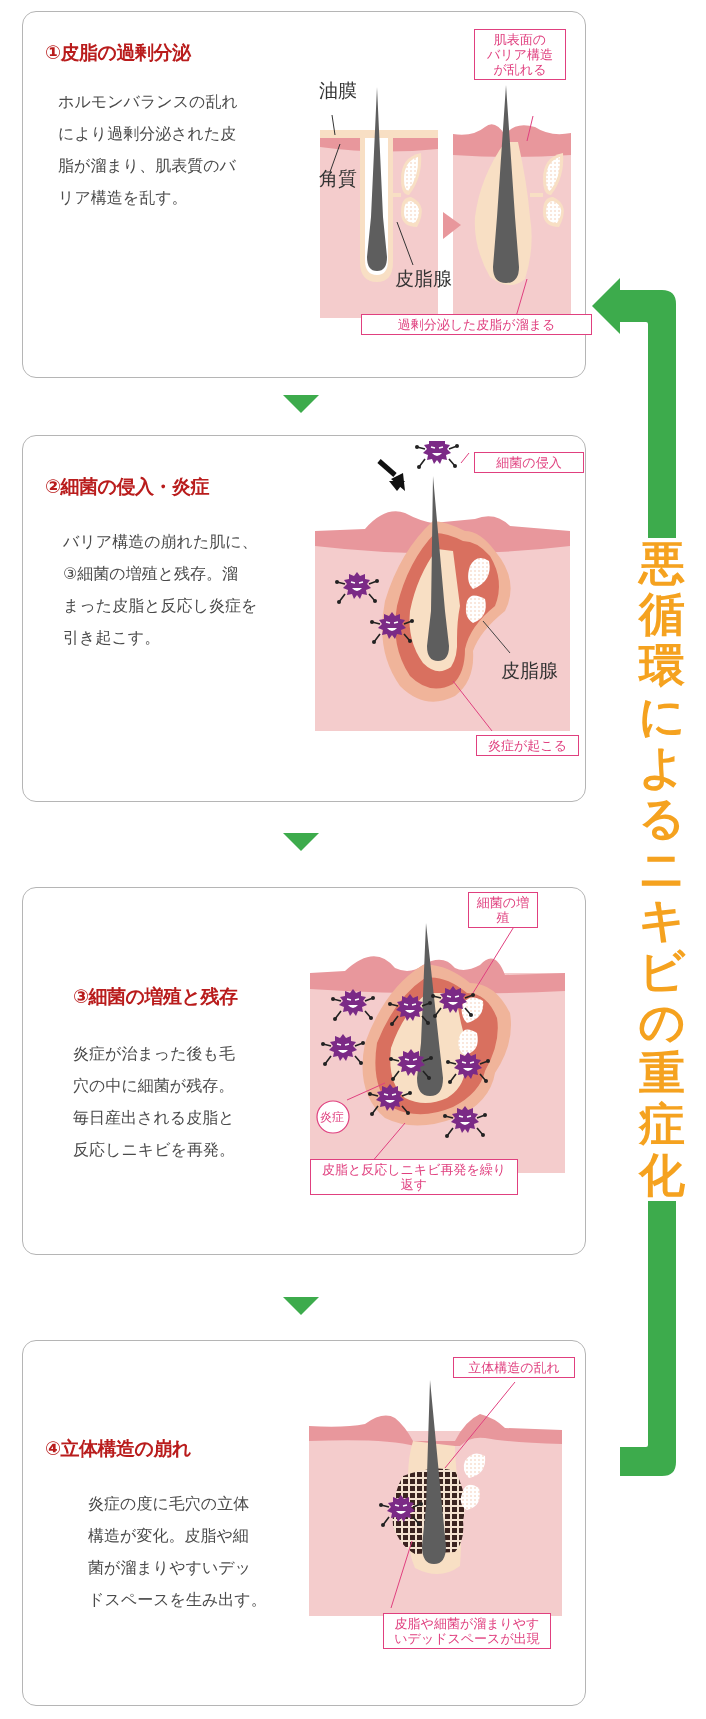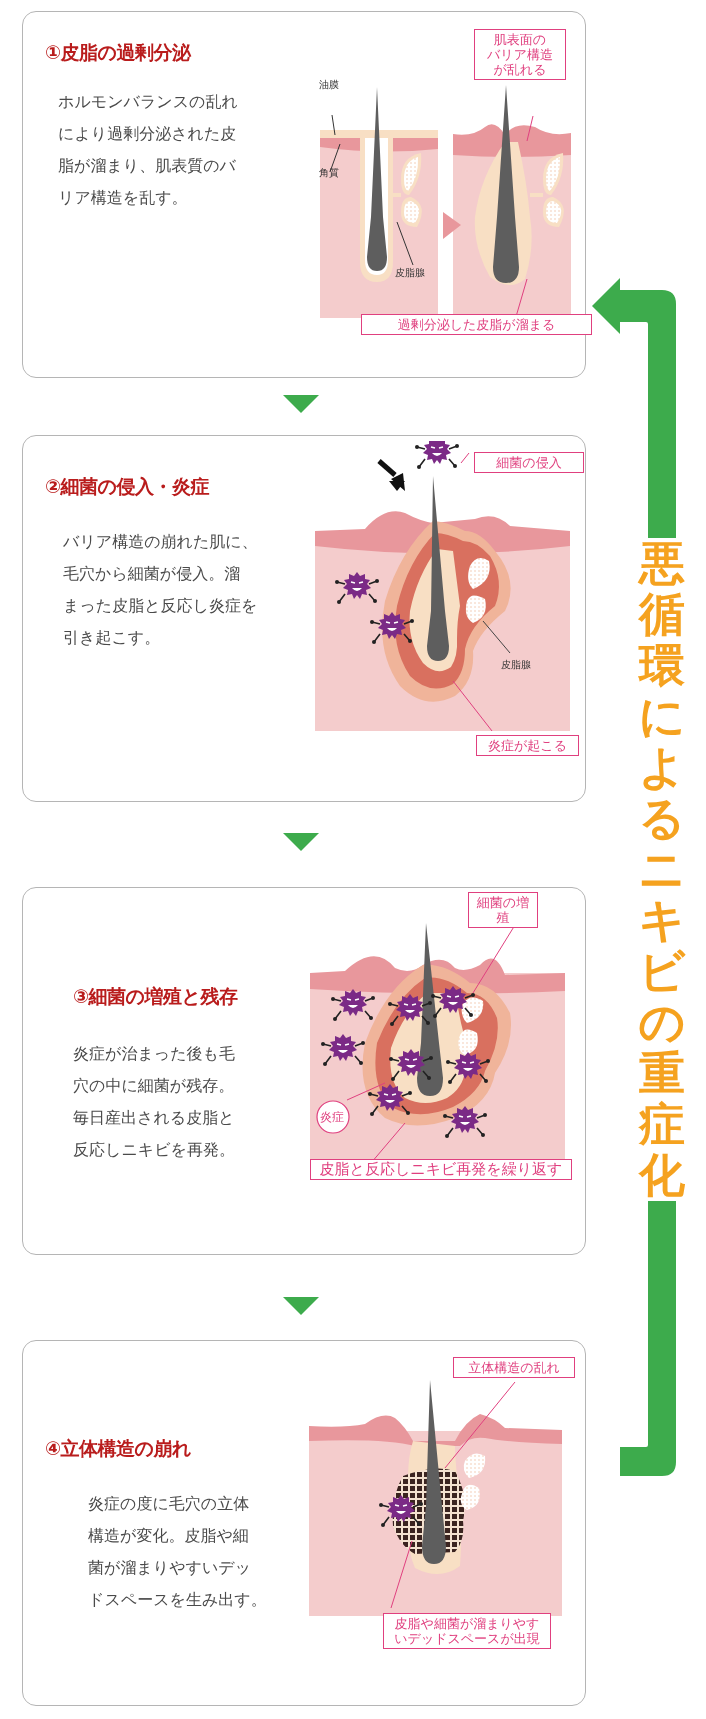--- a/index.html
+++ b/index.html
@@ -11,21 +11,21 @@
                 color:#b91c1c; letter-spacing:-0.5px; white-space:nowrap; }
   .step-desc { position:absolute; font-size:16px; line-height:32px; color:#4a4a4a;
                white-space:pre-line; }
   .illus { position:absolute; }
   .down-arrow { position:absolute; left:283px; width:0; height:0;
                 border-left:18px solid transparent; border-right:18px solid transparent;
                 border-top:18px solid #3dab4c; }
   .callout { position:absolute; border:1.5px solid #e0407f; background:#fff; color:#e0407f;
              font-size:13px; line-height:15px; padding:2px 5px; white-space:pre-line;
              box-sizing:border-box; text-align:center; }
-  .label { position:absolute; font-size:10px; color:#333; white-space:nowrap; }
+  .label { position:absolute; font-size:19px; color:#333; white-space:nowrap; }
   .cycle-arrow { position:absolute; left:0; top:0; }
   .vtext { position:absolute; left:634px; top:538px; width:56px;
            font-size:46px; line-height:51px; font-weight:bold; color:#f5a21f;
            text-align:center; background:#fff; }
   .vtext span { display:block; }
 </style>
 </head>
 <body>
 
 <svg class="cycle-arrow" width="706" height="1719" viewBox="0 0 706 1719">
@@ -113,21 +113,21 @@
 バリア構造
 が乱れる</div>
   <div class="callout" style="left:338px;top:302px;width:231px;">過剰分泌した皮脂が溜まる</div>
 </div>
 
 <div class="down-arrow" style="top:395px;"></div>
 
 <div class="step-box" style="top:435px;height:367px;">
   <div class="step-title" style="top:38px;">②細菌の侵入・炎症</div>
   <div class="step-desc" style="left:40px;top:90px;">バリア構造の崩れた肌に、
-毛穴から細菌が侵入。溜
+③細菌の増殖と残存。溜
 まった皮脂と反応し炎症を
 引き起こす。</div>
   <svg class="illus" width="280" height="340" style="left:282px;top:5px;" viewBox="0 0 280 340">
     <rect x="10" y="95" width="255" height="195" fill="#f4cccc"></rect>
     <path d="M10,90 L60,88 Q80,65 100,72 Q115,80 128,82 L170,78 Q190,70 205,85 L265,90 L265,105 Q140,120 10,105 Z" fill="#e8979c"></path>
     <path d="M128,80 Q95,110 80,160 Q70,210 95,245 Q120,270 150,255 Q170,240 168,210 Q175,190 200,170 Q215,140 190,110 Q175,90 160,90 Q140,80 128,80 Z" fill="#f0b49a"></path>
     <path d="M130,92 Q103,120 92,165 Q85,205 105,235 Q125,255 148,243 Q160,232 160,208 Q165,185 190,165 Q200,140 185,115 Q172,100 158,100 Q142,92 130,92 Z" fill="#d9705f"></path>
     <path d="M132,108 Q112,135 105,170 Q102,200 118,222 Q132,236 146,226 Q153,215 152,198 Q152,180 155,165 L148,110 Z" fill="#f8dfc4"></path>
     <path d="M122,205 Q122,220 133,220 Q144,220 144,205 L140,170 L128,35 L126,170 Z" fill="#5e5e5e"></path>
     <path d="M165,125 Q172,112 184,120 Q188,140 168,148 Q160,140 165,125 Z" fill="url(#dots)"></path>
@@ -172,21 +172,21 @@
     <use href="#bug" x="148" y="107"></use>
     <use href="#bug" x="38" y="155"></use>
     <use href="#bug" x="106" y="170"></use>
     <use href="#bug" x="163" y="173"></use>
     <use href="#bug" x="85" y="205"></use>
     <use href="#bug" x="160" y="227"></use>
     <circle cx="28" cy="224" r="16" fill="#fff" stroke="#e0407f" stroke-width="1.2"></circle>
   </svg>
   <div class="label" style="left:297px;top:221px;color:#e0407f;font-size:12px;">炎症</div>
   <div class="callout" style="left:445px;top:4px;width:70px;">細菌の増殖</div>
-  <div class="callout" style="left:287px;top:271px;width:262px;font-size:15px;">皮脂と反応しニキビ再発を繰り返す</div>
+  <div class="callout" style="left:287px;top:271px;width:208px;font-size:13px;">皮脂と反応しニキビ再発を繰り返す</div>
 </div>
 
 <div class="down-arrow" style="top:1297px;"></div>
 
 <div class="step-box" style="top:1340px;height:366px;">
   <div class="step-title" style="top:95px;">④立体構造の崩れ</div>
   <div class="step-desc" style="left:65px;top:147px;">炎症の度に毛穴の立体
 構造が変化。皮脂や細
 菌が溜まりやすいデッ
 ドスペースを生み出す。</div>

